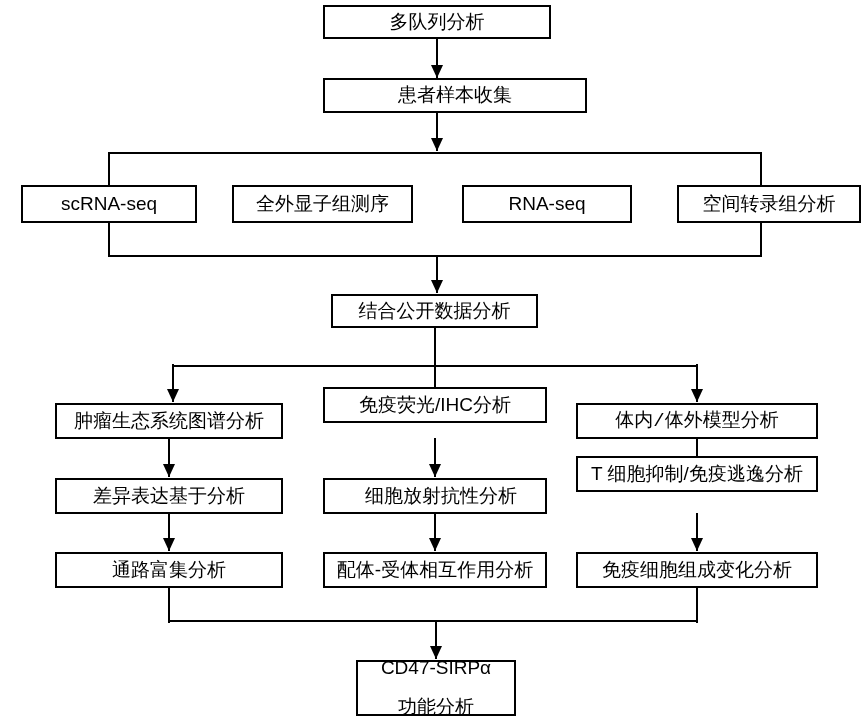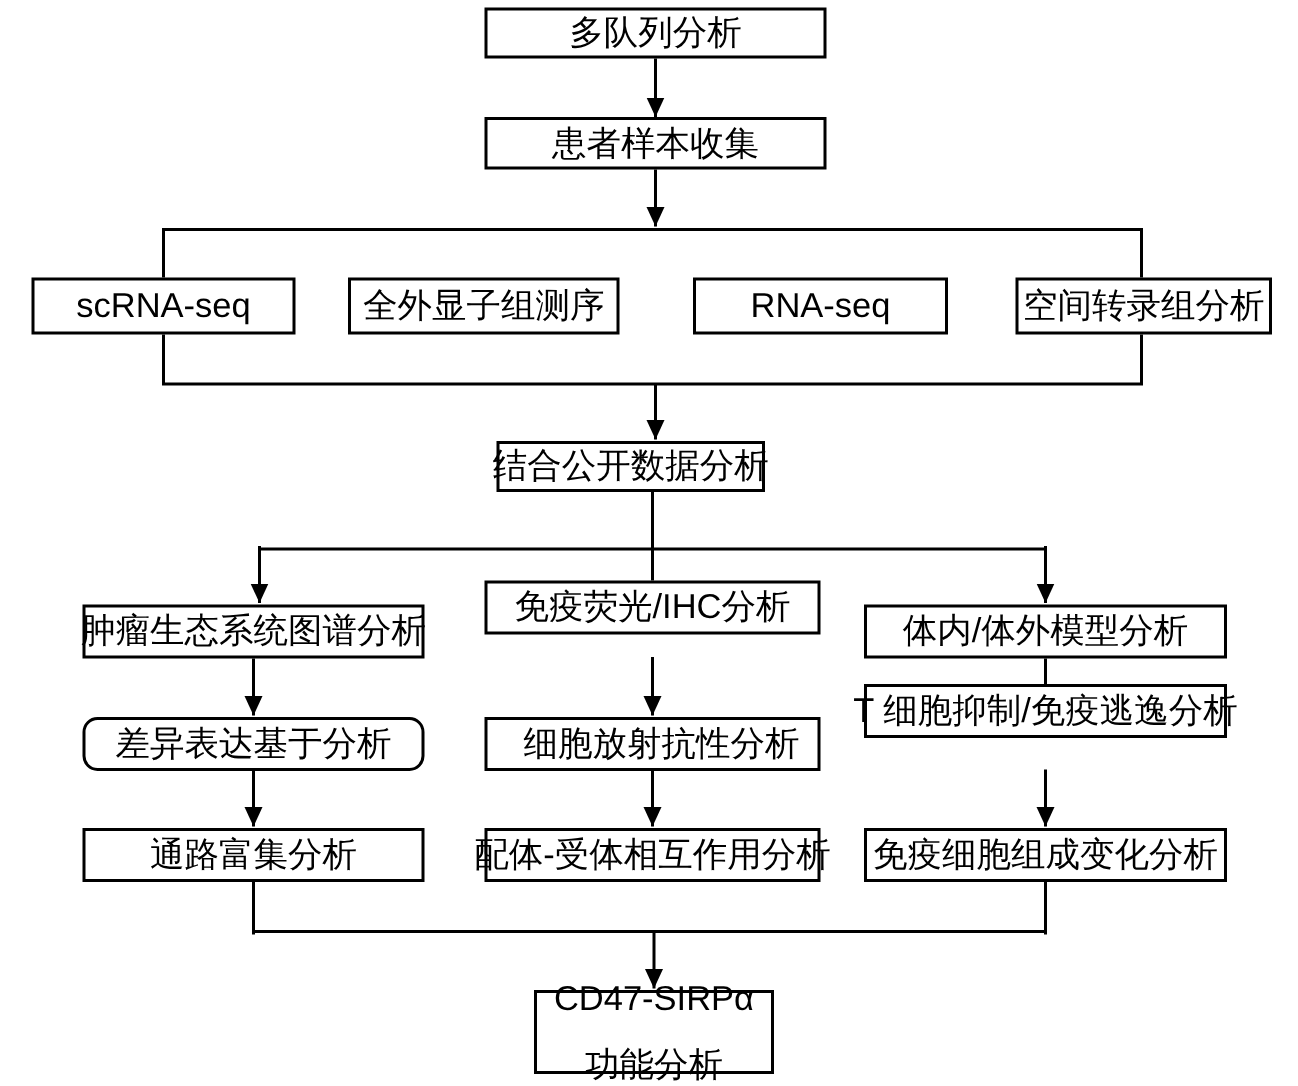--- a/index.html
+++ b/index.html
@@ -13,21 +13,21 @@
   svg.connectors path{stroke:var(--border,#000000);stroke-width:2;fill:none;stroke-linecap:square;}
   svg.connectors marker path{fill:var(--border,#000000);stroke:none;}
   .container-rect{
     position:absolute;box-sizing:border-box;z-index:1;
     border:2px solid var(--border,#000000);background:transparent;
   }
   .box{
     position:absolute;box-sizing:border-box;z-index:2;
     background:#ffffff;border:2px solid var(--border,#000000);
     display:flex;flex-direction:column;align-items:center;justify-content:center;
-    text-align:center;font-size:23px;line-height:1.3;color:var(--text,#000000);
+    text-align:center;font-size:19px;line-height:1.3;color:var(--text,#000000);
     white-space:nowrap;
   }
 </style>
 </head>
 <body>
 
 <div class="stage">
 
   <svg class="connectors" width="865" height="724" aria-hidden="true">
     <defs>
@@ -60,65 +60,65 @@
     <path d="M169,621 H697"></path>
     <path d="M436,621 V658" marker-end="url(#ah)"></path>
   </svg>
 
   <div class="container-rect" style="left:108px;top:152px;width:654px;height:105px;"></div>
 
   <div class="box" style="left:323px;top:5px;width:228px;height:34px;">
     <span>多队列分析</span>
   </div>
 
-  <div class="box" style="left:323px;top:78px;width:228px;height:35px;">
+  <div class="box" style="left:323px;top:78px;width:264px;height:35px;">
     <span>患者样本收集</span>
   </div>
 
   <div class="box" style="left:21px;top:185px;width:176px;height:38px;">
     <span>scRNA-seq</span>
   </div>
 
   <div class="box" style="left:232px;top:185px;width:181px;height:38px;">
     <span>全外显子组测序</span>
   </div>
 
   <div class="box" style="left:462px;top:185px;width:170px;height:38px;">
     <span>RNA-seq</span>
   </div>
 
-  <div class="box" style="left:677px;top:185px;width:171px;height:38px;">
+  <div class="box" style="left:677px;top:185px;width:184px;height:38px;">
     <span>空间转录组分析</span>
   </div>
 
-  <div class="box" style="left:331px;top:294px;width:179px;height:34px;align-items:center;">
+  <div class="box" style="left:331px;top:294px;width:207px;height:34px;align-items:center;">
     <span>结合公开数据分析</span>
   </div>
 
   <div class="box" style="left:55px;top:403px;width:228px;height:36px;">
     <span>肿瘤生态系统图谱分析</span>
   </div>
-  <div class="box" style="left:55px;top:478px;width:228px;height:36px;border-radius:10px;">
+  <div class="box" style="left:55px;top:478px;width:228px;height:36px;">
     <span>差异表达基于分析</span>
   </div>
   <div class="box" style="left:55px;top:552px;width:228px;height:36px;">
     <span>通路富集分析</span>
   </div>
 
   <div class="box" style="left:323px;top:387px;width:224px;height:36px;">
     <span>免疫荧光/IHC分析</span>
   </div>
   <div class="box" style="left:323px;top:478px;width:224px;height:36px;padding-left:12px;">
     <span>细胞放射抗性分析</span>
   </div>
   <div class="box" style="left:323px;top:552px;width:224px;height:36px;">
     <span>配体-受体相互作用分析</span>
   </div>
 
-  <div class="box" style="left:576px;top:403px;width:242px;height:36px;">
+  <div class="box" style="left:576px;top:403px;width:242px;height:36px;font-family:Liberation Mono, monospace;">
     <span>体内/体外模型分析</span>
   </div>
   <div class="box" style="left:576px;top:456px;width:242px;height:36px;">
     <span>T 细胞抑制/免疫逃逸分析</span>
   </div>
   <div class="box" style="left:576px;top:552px;width:242px;height:36px;">
     <span>免疫细胞组成变化分析</span>
   </div>
 
   <div class="box" style="left:356px;top:660px;width:160px;height:56px;gap:14px;">

